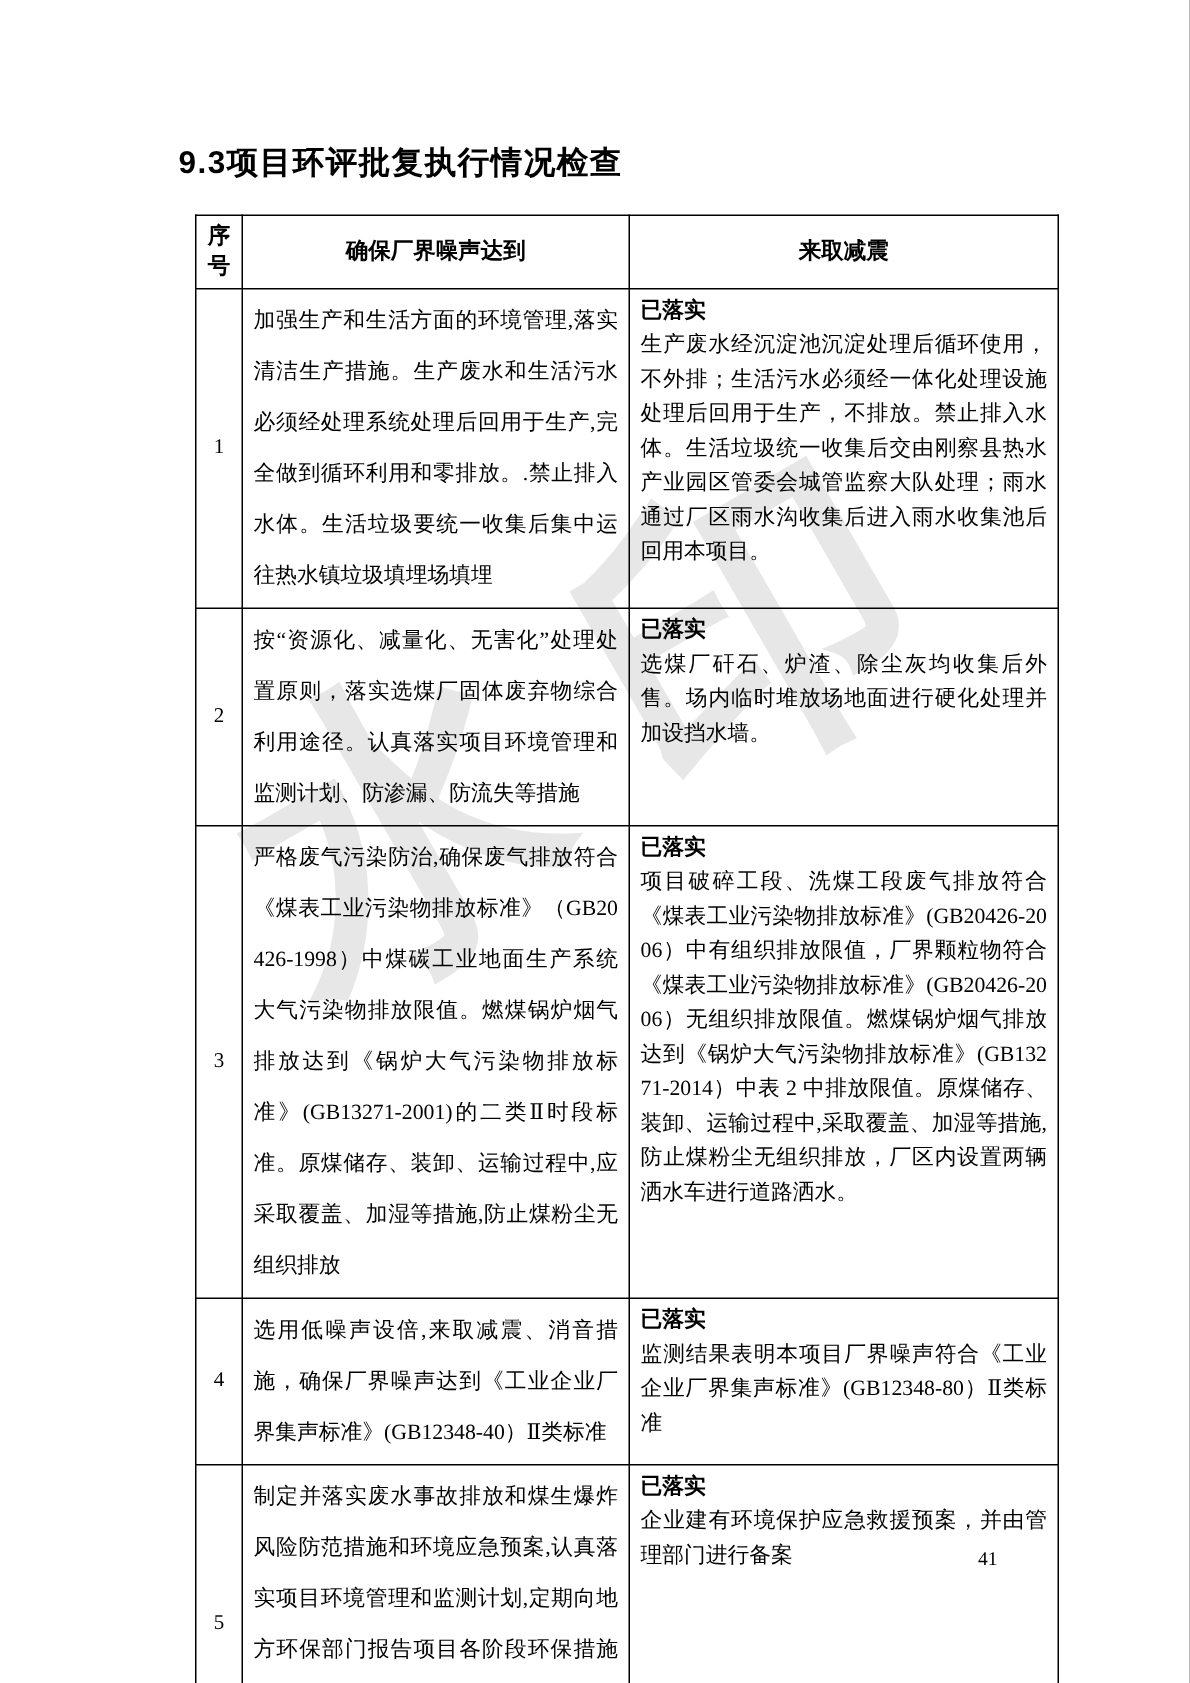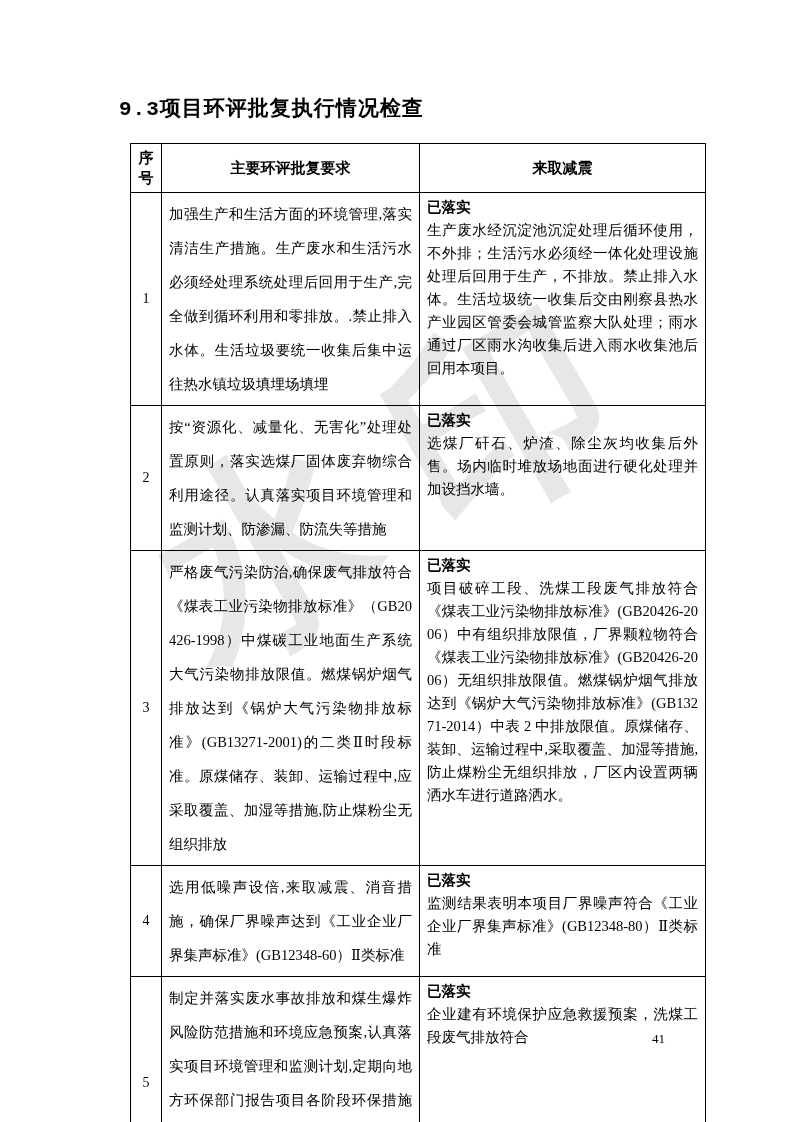--- a/index.html
+++ b/index.html
@@ -26,21 +26,21 @@
     white-space:nowrap;
     z-index:0;
     user-select:none;
   }
   .title {
     position:absolute;
     left:119px; top:94px;
     margin:0;
     font-size:21px;
     font-weight:bold;
-    font-family:Liberation Mono, monospace;
+    font-family:Liberation Sans, sans-serif;
     letter-spacing:1px;
     z-index:1;
   }
   table.eia {
     position:absolute;
     left:130px; top:143px;
     width:575px;
     border-collapse:collapse;
     table-layout:fixed;
     z-index:1;
@@ -114,21 +114,21 @@
 
   <table class="eia">
     <colgroup>
       <col class="c-no">
         <col class="c-req">
         <col class="c-sta">
     </colgroup>
     <thead>
       <tr>
         <th>序号</th>
-        <th>主要环评批复要求</th>
+        <th>确保厂界噪声达到</th>
         <th>来取减震</th>
       </tr>
     </thead>
     <tbody>
       <tr class="r1">
         <td class="no">1</td>
         <td class="req">加强生产和生活方面的环境管理,落实清洁生产措施。生产废水和生活污水必须经处理系统处理后回用于生产,完全做到循环利用和零排放。.禁止排入水体。生活垃圾要统一收集后集中运往热水镇垃圾填埋场填埋</td>
         <td class="status">
           <div class="status-title">已落实</div>
           <div class="status-text">生产废水经沉淀池沉淀处理后循环使用，不外排；生活污水必须经一体化处理设施处理后回用于生产，不排放。禁止排入水体。生活垃圾统一收集后交由刚察县热水产业园区管委会城管监察大队处理；雨水通过厂区雨水沟收集后进入雨水收集池后回用本项目。</div>
@@ -145,32 +145,32 @@
       <tr class="r3">
         <td class="no">3</td>
         <td class="req">严格废气污染防治,确保废气排放符合《煤表工业污染物排放标准》（GB20426-1998）中煤碳工业地面生产系统大气污染物排放限值。燃煤锅炉烟气排放达到《锅炉大气污染物排放标准》(GB13271-2001)的二类Ⅱ时段标准。原煤储存、装卸、运输过程中,应采取覆盖、加湿等措施,防止煤粉尘无组织排放</td>
         <td class="status">
           <div class="status-title">已落实</div>
           <div class="status-text">项目破碎工段、洗煤工段废气排放符合《煤表工业污染物排放标准》(GB20426-2006）中有组织排放限值，厂界颗粒物符合《煤表工业污染物排放标准》(GB20426-2006）无组织排放限值。燃煤锅炉烟气排放达到《锅炉大气污染物排放标准》(GB13271-2014）中表 2 中排放限值。原煤储存、装卸、运输过程中,采取覆盖、加湿等措施,防止煤粉尘无组织排放，厂区内设置两辆洒水车进行道路洒水。</div>
         </td>
       </tr>
       <tr class="r4">
         <td class="no">4</td>
-        <td class="req">选用低噪声设倍,来取减震、消音措施，确保厂界噪声达到《工业企业厂界集声标准》(GB12348-60）Ⅱ类标准</td>
+        <td class="req">选用低噪声设倍,来取减震、消音措施，确保厂界噪声达到《工业企业厂界集声标准》(GB12348-40）Ⅱ类标准</td>
         <td class="status">
           <div class="status-title">已落实</div>
           <div class="status-text">监测结果表明本项目厂界噪声符合《工业企业厂界集声标准》(GB12348-80）Ⅱ类标准</div>
         </td>
       </tr>
       <tr class="r5">
         <td class="no">5</td>
         <td class="req">制定并落实废水事故排放和煤生爆炸风险防范措施和环境应急预案,认真落实项目环境管理和监测计划,定期向地方环保部门报告项目各阶段环保措施的落实情况和监测结果。建立健全各城环境管理制度,杜绝风险事故发生</td>
         <td class="status">
           <div class="status-title">已落实</div>
-          <div class="status-text">企业建有环境保护应急救援预案，洗煤工段废气排放符合</div>
+          <div class="status-text">企业建有环境保护应急救援预案，并由管理部门进行备案</div>
         </td>
       </tr>
     </tbody>
   </table>
 
   <div class="page-number">41</div>
 
 </div>
 
 </body></html>

